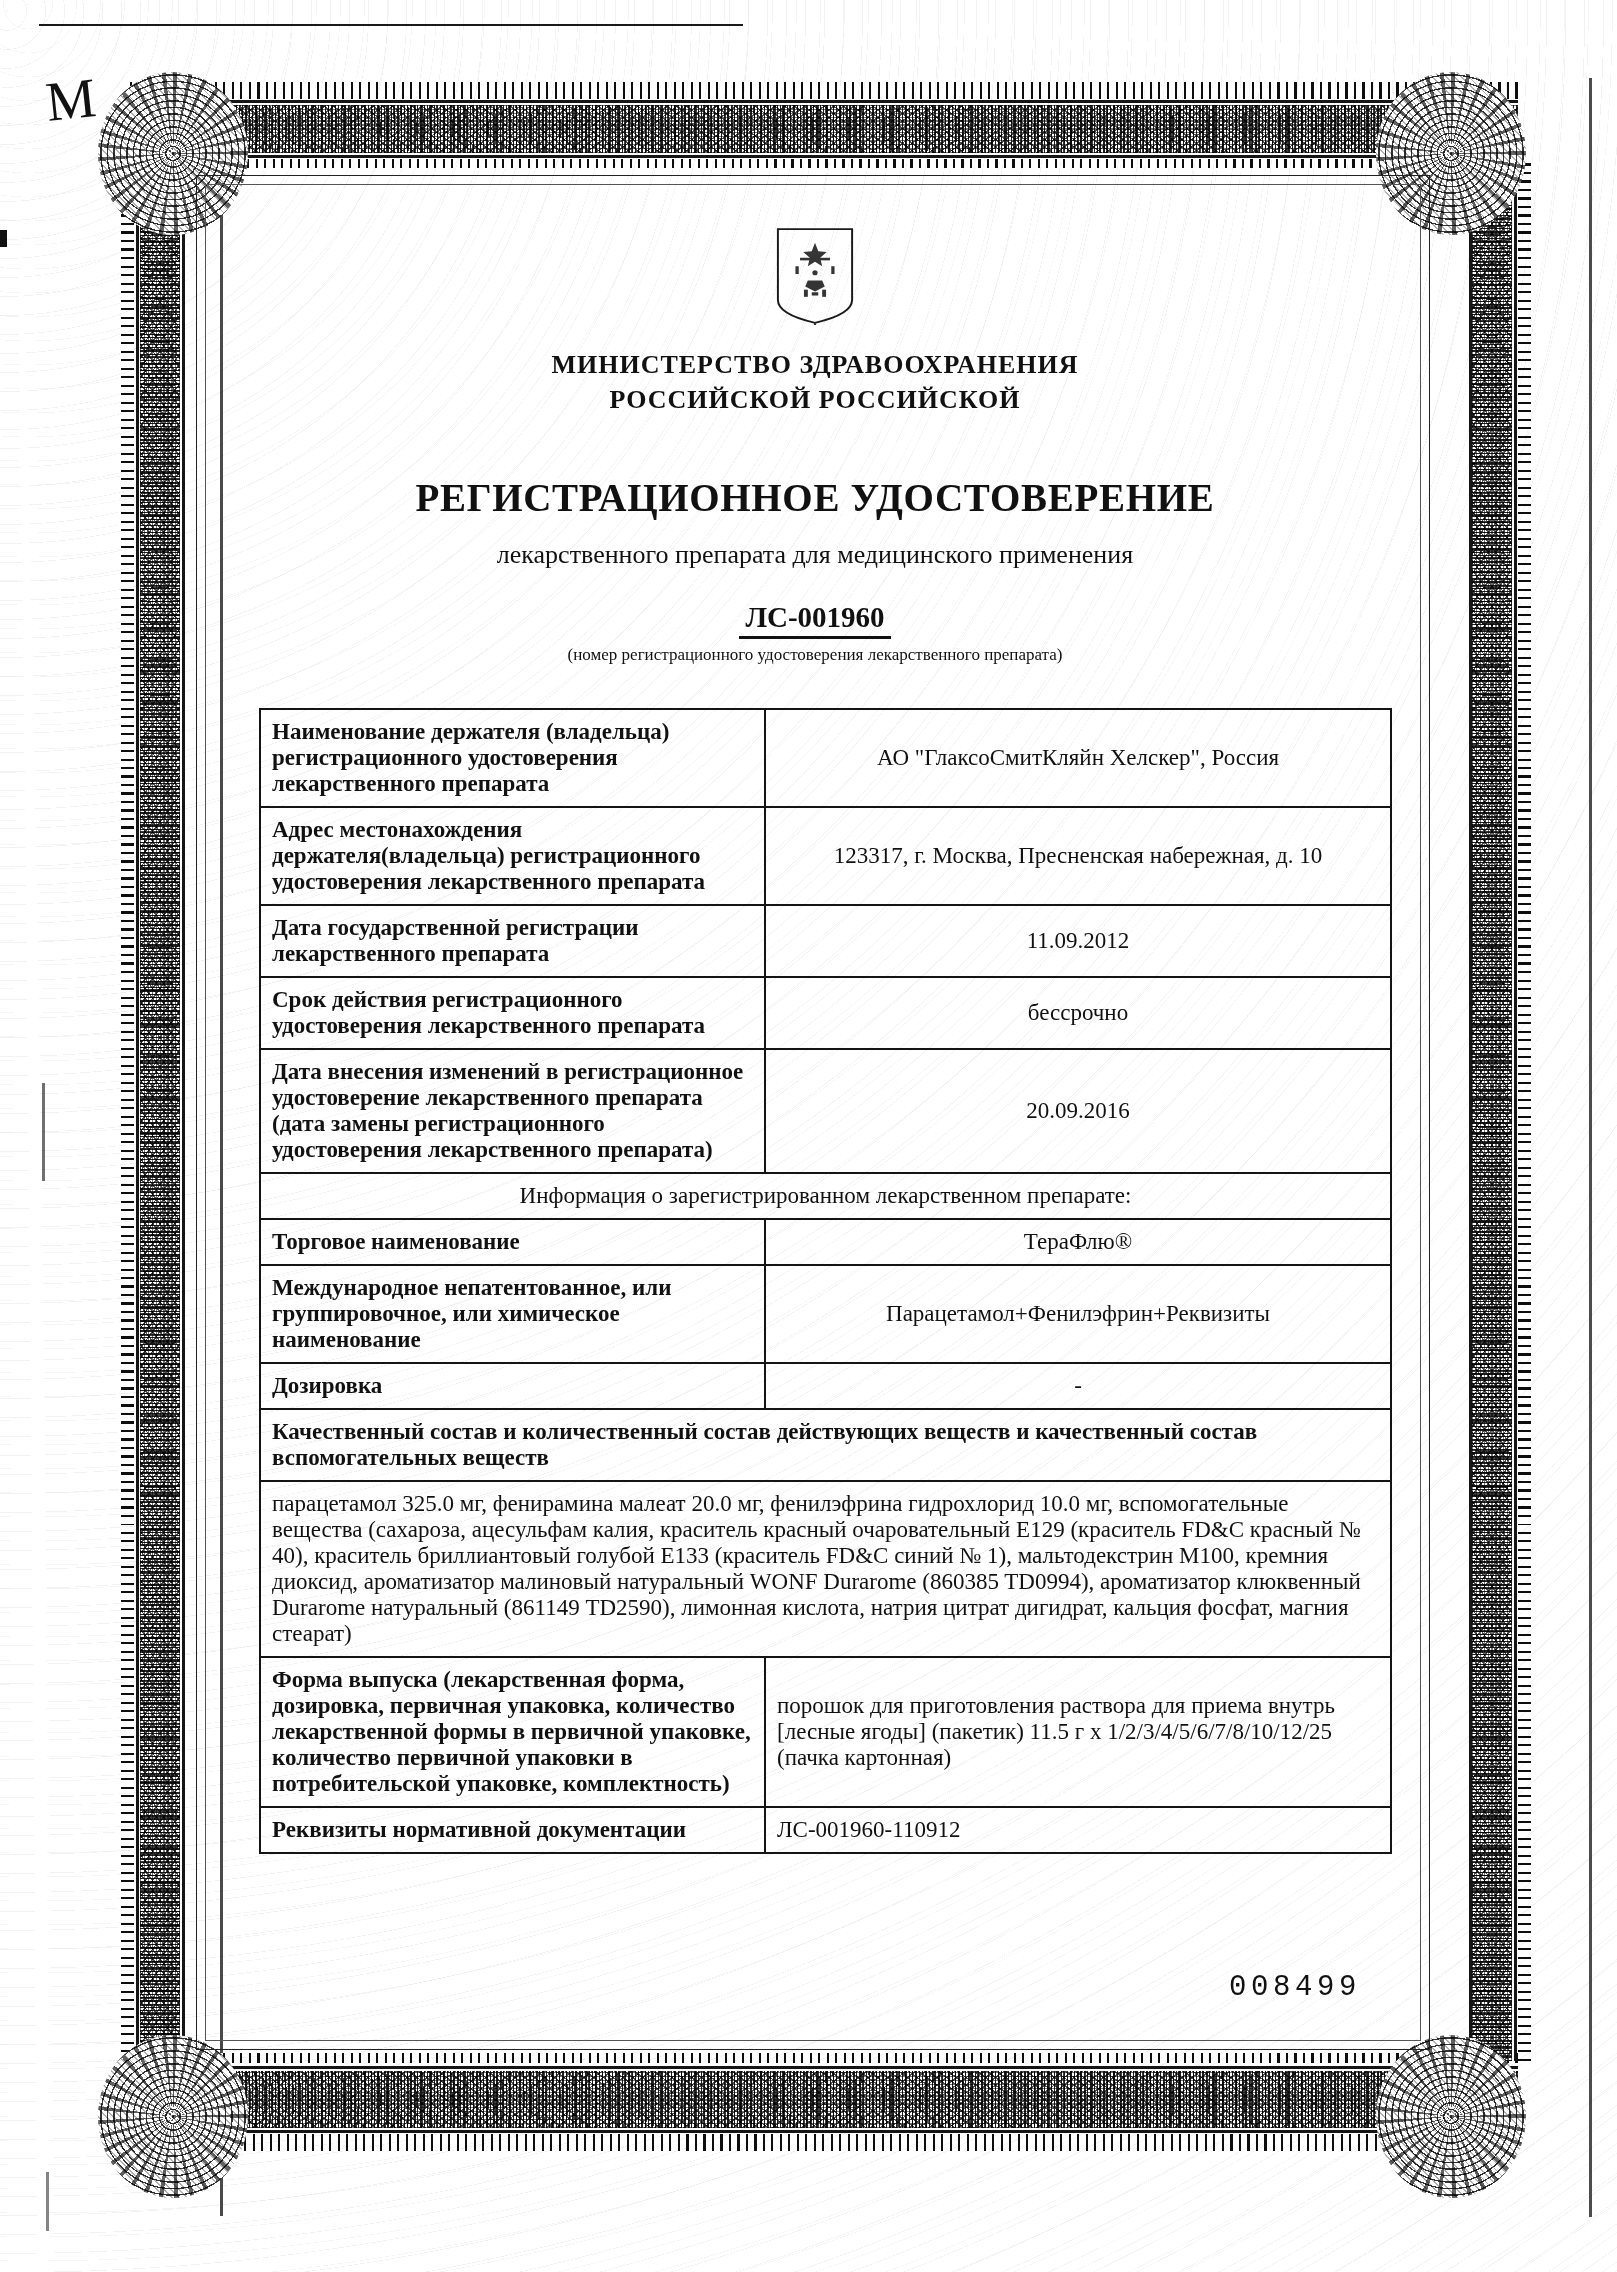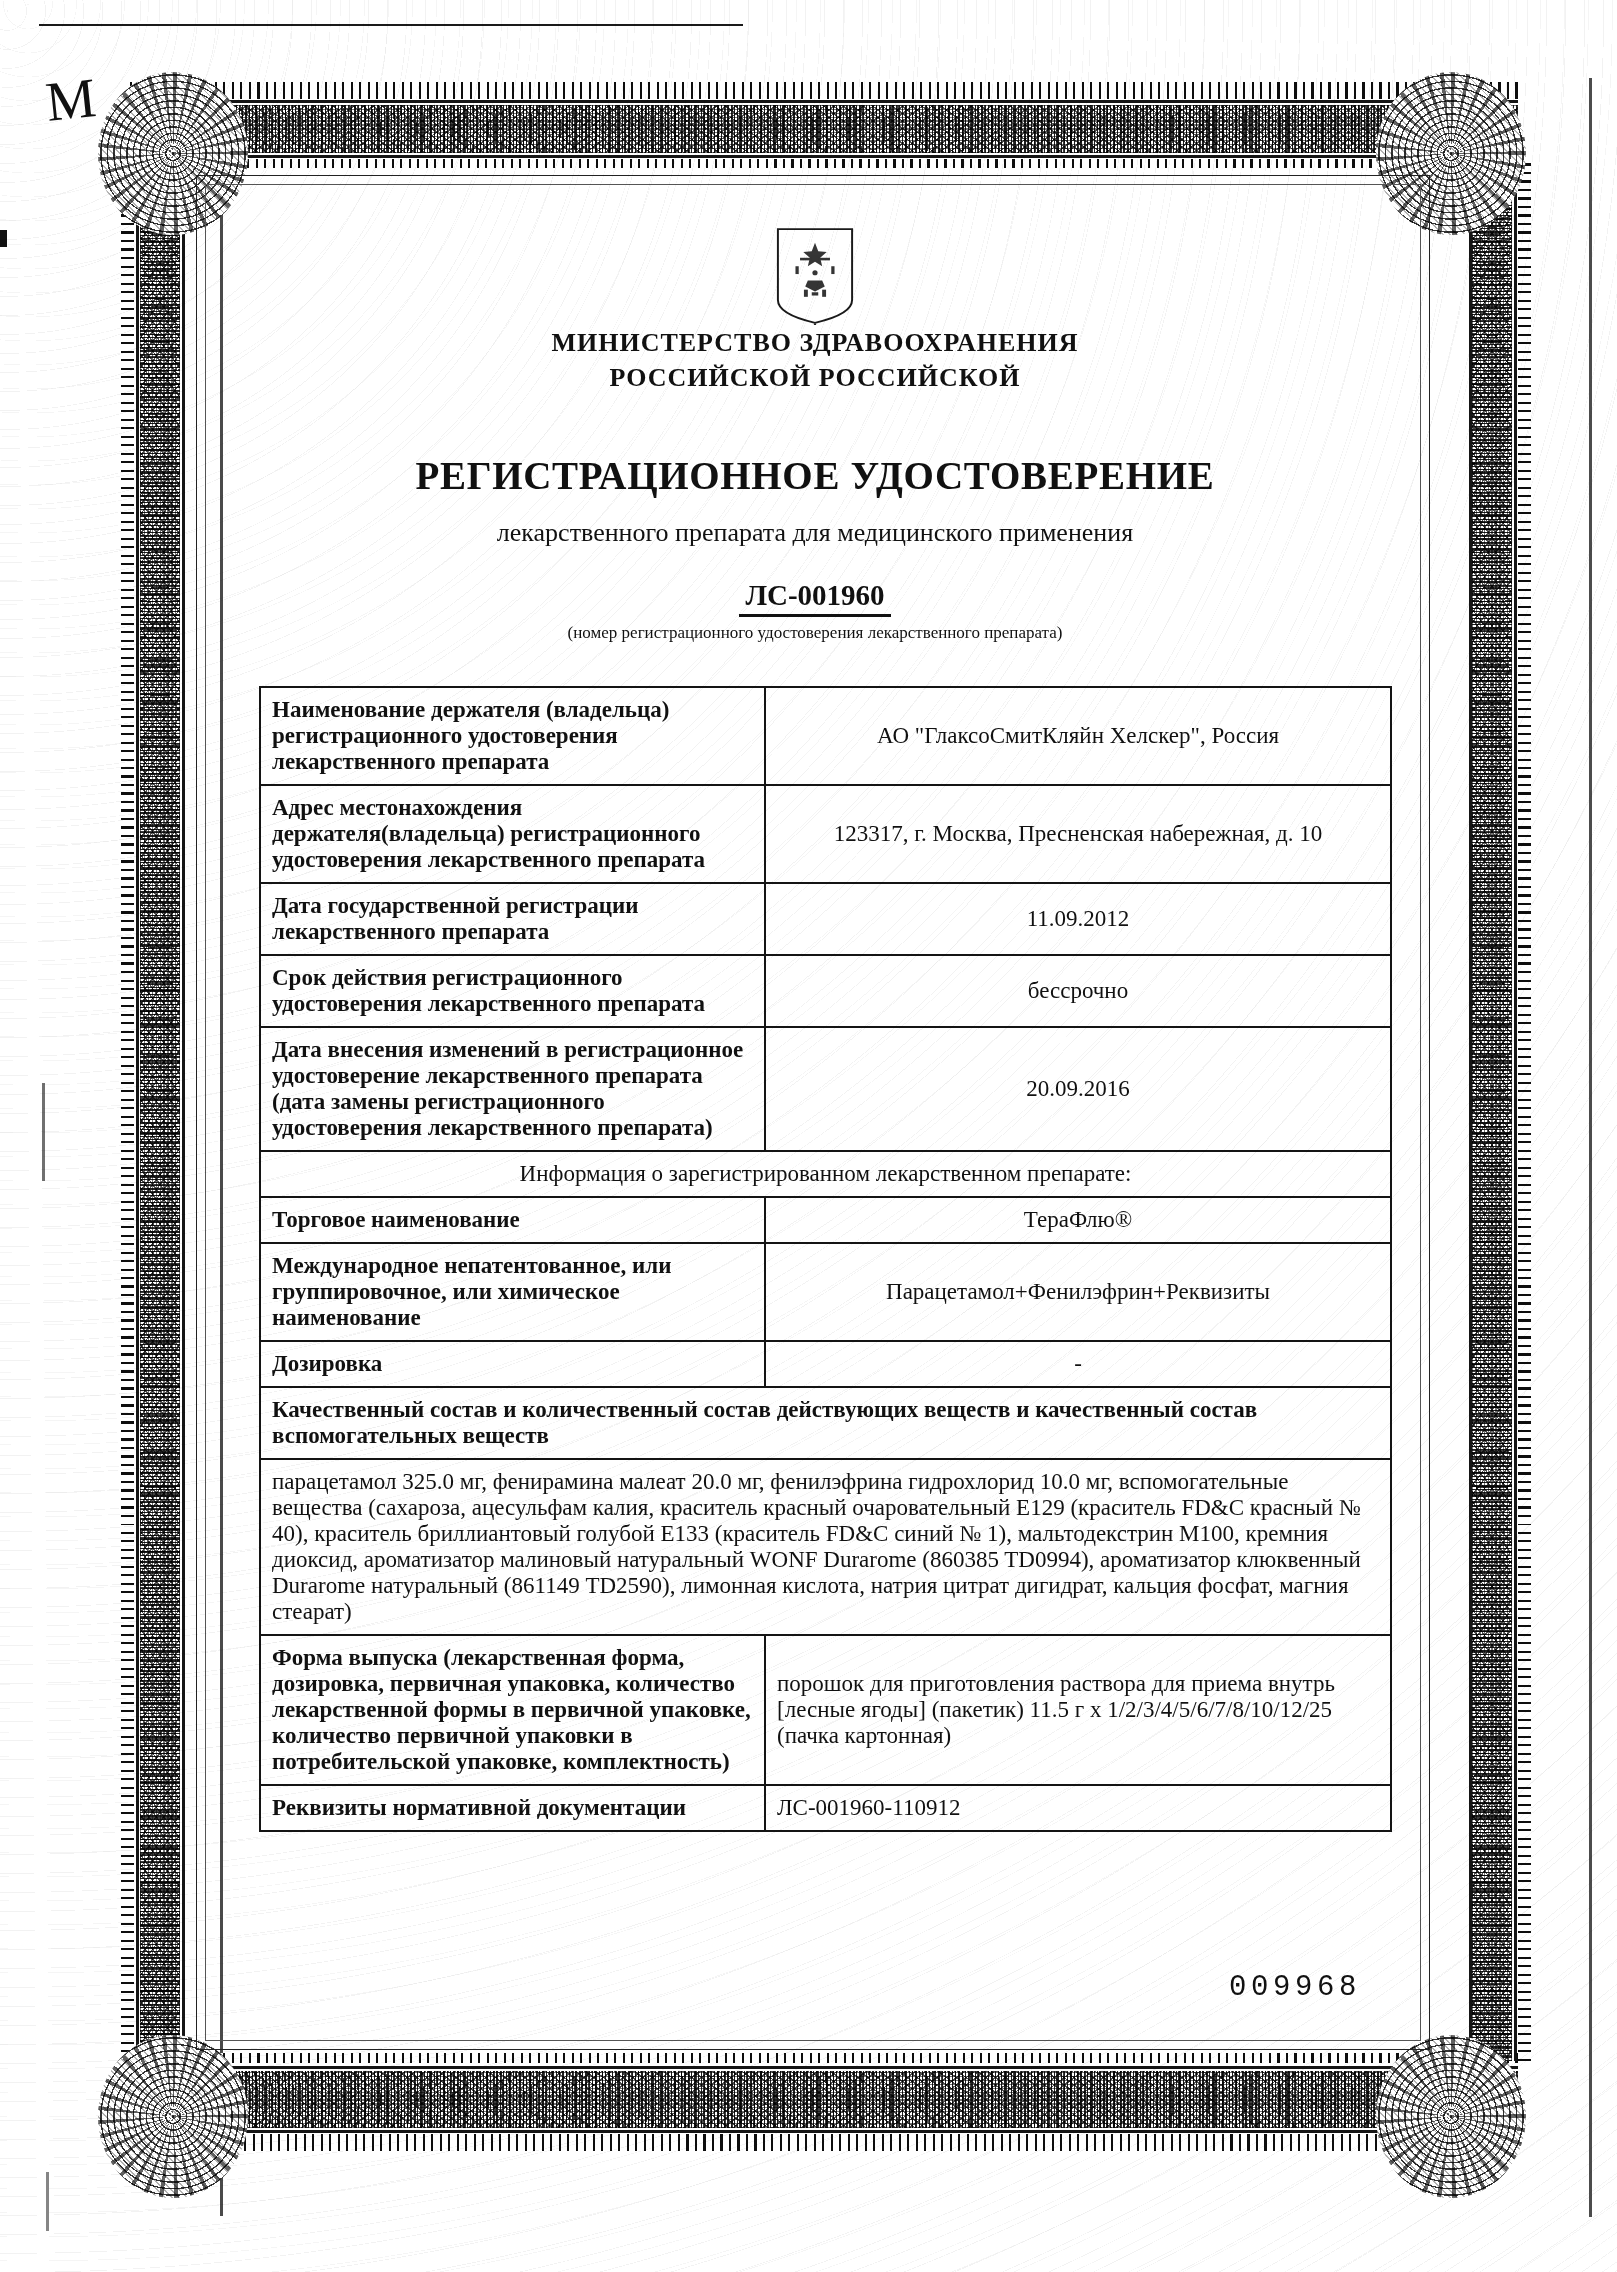--- a/index.html
+++ b/index.html
@@ -103,21 +103,21 @@
   
   #content{position:absolute;left:215px;top:196px;width:1200px;}
 
   #emblem{
     width:82px;height:98px;margin:31px auto 0 auto;position:relative;
   }
   #emblem svg{display:block;}
 
   .ministry{
     text-align:center;font-size:26px;line-height:35px;font-weight:700;
-    letter-spacing:1px;
+    letter-spacing:1px;margin-top:22px;
   }
 
   .doc-title{
     text-align:center;font-size:39px;line-height:47px;font-weight:700;
     letter-spacing:0.7px;margin-top:57px;
   }
   .doc-subtitle{
     text-align:center;font-size:26px;line-height:39px;font-weight:400;
     margin-top:14.3px;
   }
@@ -291,16 +291,16 @@
         <td class="val-left">порошок для приготовления раствора для приема внутрь [лесные ягоды] (пакетик) 11.5 г х 1/2/3/4/5/6/7/8/10/12/25 (пачка картонная)</td>
       </tr>
       <tr>
         <td class="lbl">Реквизиты нормативной документации</td>
         <td class="val-left">ЛС-001960-110912</td>
       </tr>
     </tbody>
   </table>
 </div>
 
-<div id="serial-no">009968</div>
+<div id="serial-no">008499</div>
 
 <div id="noise"></div>
 
 
 </body></html>

